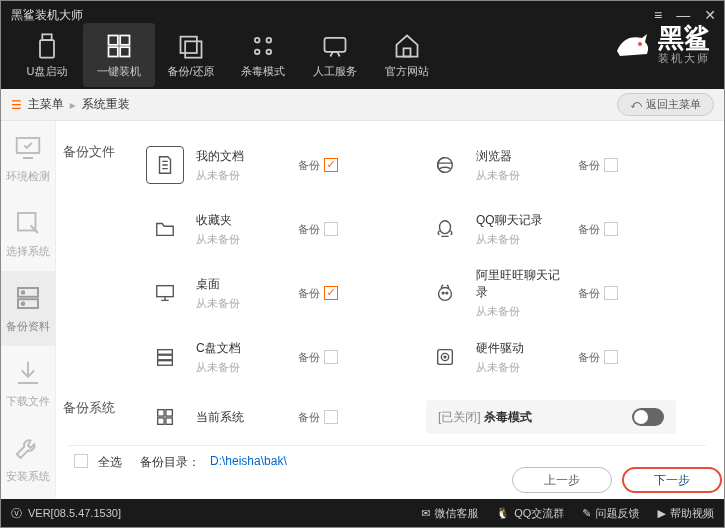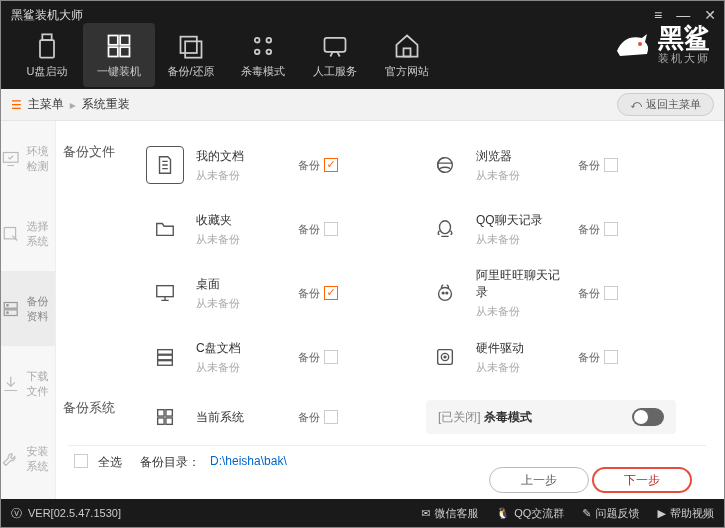--- a/index.html
+++ b/index.html
@@ -14,21 +14,21 @@
 .nav-item svg{width:28px;height:28px}
 .logo-area{position:absolute;right:14px;top:24px;display:flex;align-items:center;gap:6px;color:#fff}
 .logo-text{font-size:26px;font-weight:700;line-height:1}
 .logo-sub{font-size:11px;letter-spacing:2px;color:#aaa}
 .breadcrumb-bar{height:32px;background:#f2f2f2;border-bottom:1px solid #e5e5e5;display:flex;align-items:center;padding:0 10px;position:relative}
 .bc-icon{color:#f60;margin-right:6px}
 .bc-sep{margin:0 6px;color:#aaa}
 .return-btn{position:absolute;right:10px;background:#e8e8e8;border:1px solid #ccc;border-radius:12px;padding:3px 12px;font-size:11px;cursor:pointer;display:flex;align-items:center;gap:4px;color:#555}
 .body{display:flex;height:378px}
 .sidebar{width:90px;background:#f7f7f7;border-right:1px solid #eee;display:flex;flex-direction:column}
-.side-item{height:75px;display:flex;flex-direction:row;align-items:center;justify-content:center;gap:6px;color:#aaa;font-size:11px;cursor:pointer}
+.side-item{height:75px;display:flex;flex-direction:column;align-items:center;justify-content:center;gap:6px;color:#aaa;font-size:11px;cursor:pointer}
 .side-item.active{background:#ececec;color:#888}
 .side-item svg{width:30px;height:30px}
 .content{flex:1;padding:12px 18px 0 18px;position:relative}
 .section-label{position:absolute;left:7px;color:#555;font-size:13px}
 .grid{margin-left:72px}
 .row{display:flex;align-items:center;height:64px}
 .cell{display:flex;align-items:center;width:280px;gap:12px}
 .cell-icon{width:38px;height:38px;border:1.5px solid #555;border-radius:4px;display:flex;align-items:center;justify-content:center;flex-shrink:0}
 .cell-icon svg{width:22px;height:22px}
 .cell-text{display:flex;flex-direction:column;gap:3px;width:90px}
@@ -36,23 +36,23 @@
 .cell-sub{font-size:11px;color:#aaa}
 .bk{display:flex;align-items:flex-start;gap:4px;font-size:11px;color:#666}
 .chk{width:14px;height:14px;border:1px solid #ccc;display:inline-flex;align-items:center;justify-content:center;background:#fff}
 .chk.on{border-color:#f60}
 .chk.on::after{content:"✓";color:#f60;font-size:11px}
 .kill-box{margin-left:280px;display:flex;align-items:center;justify-content:space-between;background:#f5f5f5;border-radius:4px;padding:8px 12px;width:250px}
 .toggle{width:32px;height:18px;background:#666;border-radius:9px;position:relative}
 .toggle::after{content:"";position:absolute;width:14px;height:14px;background:#fff;border-radius:50%;top:2px;left:2px}
 .footer-row{display:flex;align-items:flex-start;gap:10px;padding:8px 0;border-top:1px solid #eee;margin-left:-6px;padding-left:6px}
 .footer-row .link{color:#06c;cursor:pointer}
-.nav-btns{position:absolute;right:32px;bottom:6px;display:flex;gap:3px}
+.nav-btns{position:absolute;right:2px;bottom:6px;display:flex;gap:10px}
 .pill{width:100px;height:26px;border:1px solid #bbb;border-radius:13px;background:#fff;font-size:12px;color:#555;cursor:pointer}
-.pill.primary{border:2px solid #e74c3c;color:#b91c1c}
+.pill.primary{border:2px solid #e74c3c;color:#0c4a6e}
 .statusbar{height:28px;background:#1a1a1a;color:#ccc;display:flex;align-items:center;padding:0 10px;font-size:11px;gap:6px}
 .statusbar .right{margin-left:auto;display:flex;gap:18px}
 .sb-item{display:flex;align-items:center;gap:4px;cursor:pointer}
 </style>
 </head>
 <body>
 
 <div class="titlebar">
   <div class="app-title">黑鲨装机大师</div>
   <div class="win-controls">
@@ -349,21 +349,21 @@
     </div>
     <div class="nav-btns">
       <button class="pill">上一步</button>
       <button class="pill primary">下一步</button>
     </div>
   </div>
 </div>
 
 <div class="statusbar">
   <span>ⓥ</span>
-  <span>VER[02.5.47.1530]</span>
+  <span>VER[08.5.47.1530]</span>
   <div class="right">
     <div class="sb-item">
         <span>✉</span>
         <span>微信客服</span>
       </div>
     <div class="sb-item">
         <span>🐧</span>
         <span>QQ交流群</span>
       </div>
     <div class="sb-item">

